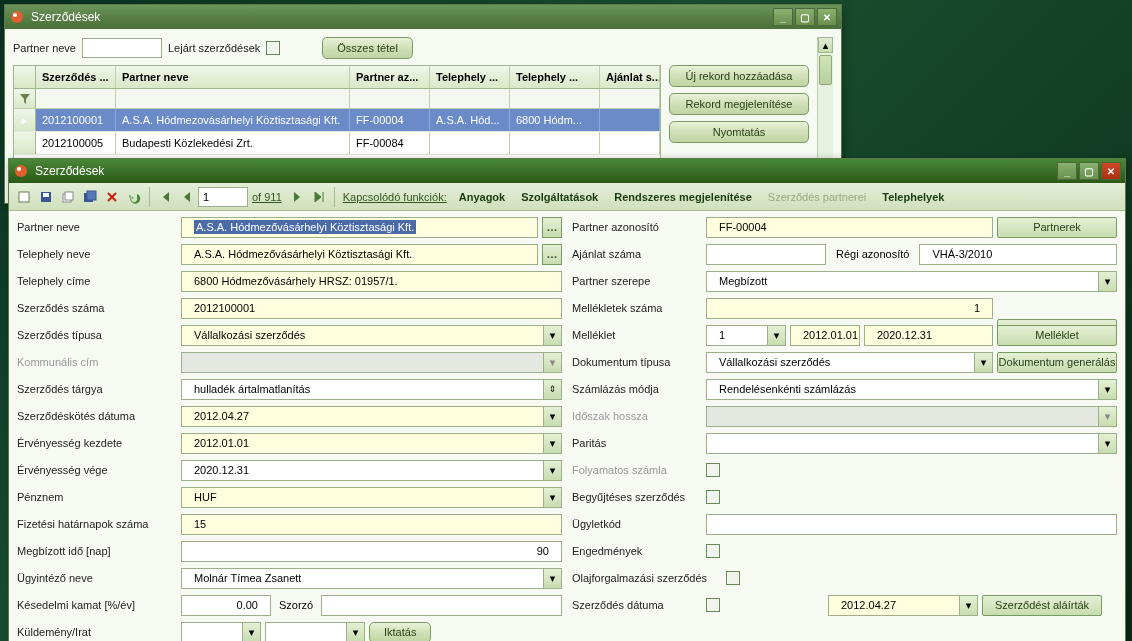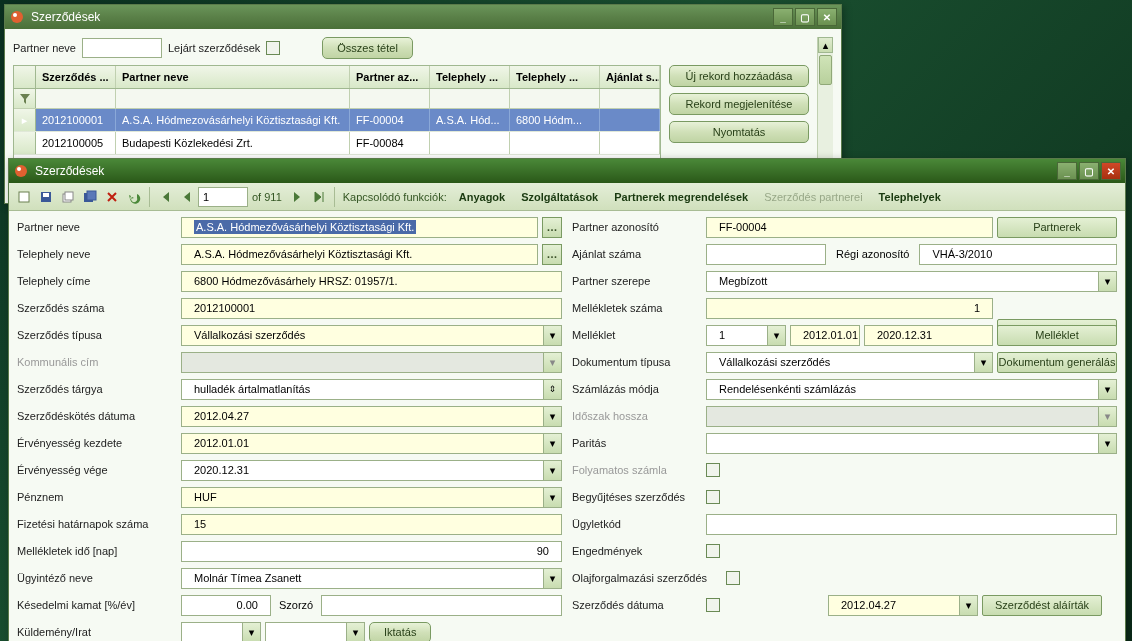--- a/index.html
+++ b/index.html
@@ -144,21 +144,21 @@
     cursor: pointer;
     border-radius: 2px;
   }
   .tb-sep { width:1px; height:20px; background:#a8bc94; margin:0 4px; }
   .tb-page-input {
     width: 50px; height: 20px;
     border: 1px solid #9bb088;
     padding: 0 4px; font-size:11px;
     background:#fff;
   }
-  .tb-text { padding: 0 4px; color:#335522; }
+  .tb-text { padding: 0 4px; color:#335522;text-decoration:underline; }
   .tb-link { padding: 0 8px; color:#1a3a10; cursor:pointer; font-weight: normal; }
   .tb-link.bold { font-weight: bold; }
   .tb-link.disabled { color: #98a888; cursor: default; }
   .form-body {
     display: flex;
     padding: 4px 8px 8px 8px;
     gap: 10px;
     background: #f6faf3;
   }
   .col { flex:1; display:flex; flex-direction:column; gap:3px; }
@@ -359,21 +359,21 @@
       </span>
     <span class="tb-btn">
         <svg width="12" height="12">
           <path d="M2 1l6 5-6 5zM10 1v10" fill="#4a7838" stroke="#4a7838"></path>
         </svg>
       </span>
     <span class="tb-sep"></span>
     <span class="tb-text">Kapcsolódó funkciók:</span>
     <span class="tb-link bold">Anyagok</span>
     <span class="tb-link bold">Szolgáltatások</span>
-    <span class="tb-link bold">Partnerek megrendelések</span>
+    <span class="tb-link bold">Rendszeres megjelenítése</span>
     <span class="tb-link disabled">Szerződés partnerei</span>
     <span class="tb-link bold">Telephelyek</span>
   </div>
 
   <div class="form-body">
 
     <div class="col">
       <div class="form-row">
         <div class="form-label">Partner neve</div>
         <div class="form-field yellow">
@@ -448,21 +448,21 @@
             <span class="dd-arrow">▾</span>
           </div>
       </div>
       <div class="form-row">
         <div class="form-label">Fizetési határnapok száma</div>
         <div class="form-field yellow">
             <span>15</span>
           </div>
       </div>
       <div class="form-row">
-        <div class="form-label">Mellékletek idő [nap]</div>
+        <div class="form-label">Megbízott idő [nap]</div>
         <div class="form-field num-right">
             <span>90</span>
           </div>
       </div>
       <div class="form-row">
         <div class="form-label">Ügyintéző neve</div>
         <div class="form-field">
             <span>Molnár Tímea Zsanett</span>
             <span class="dd-arrow">▾</span>
           </div>

